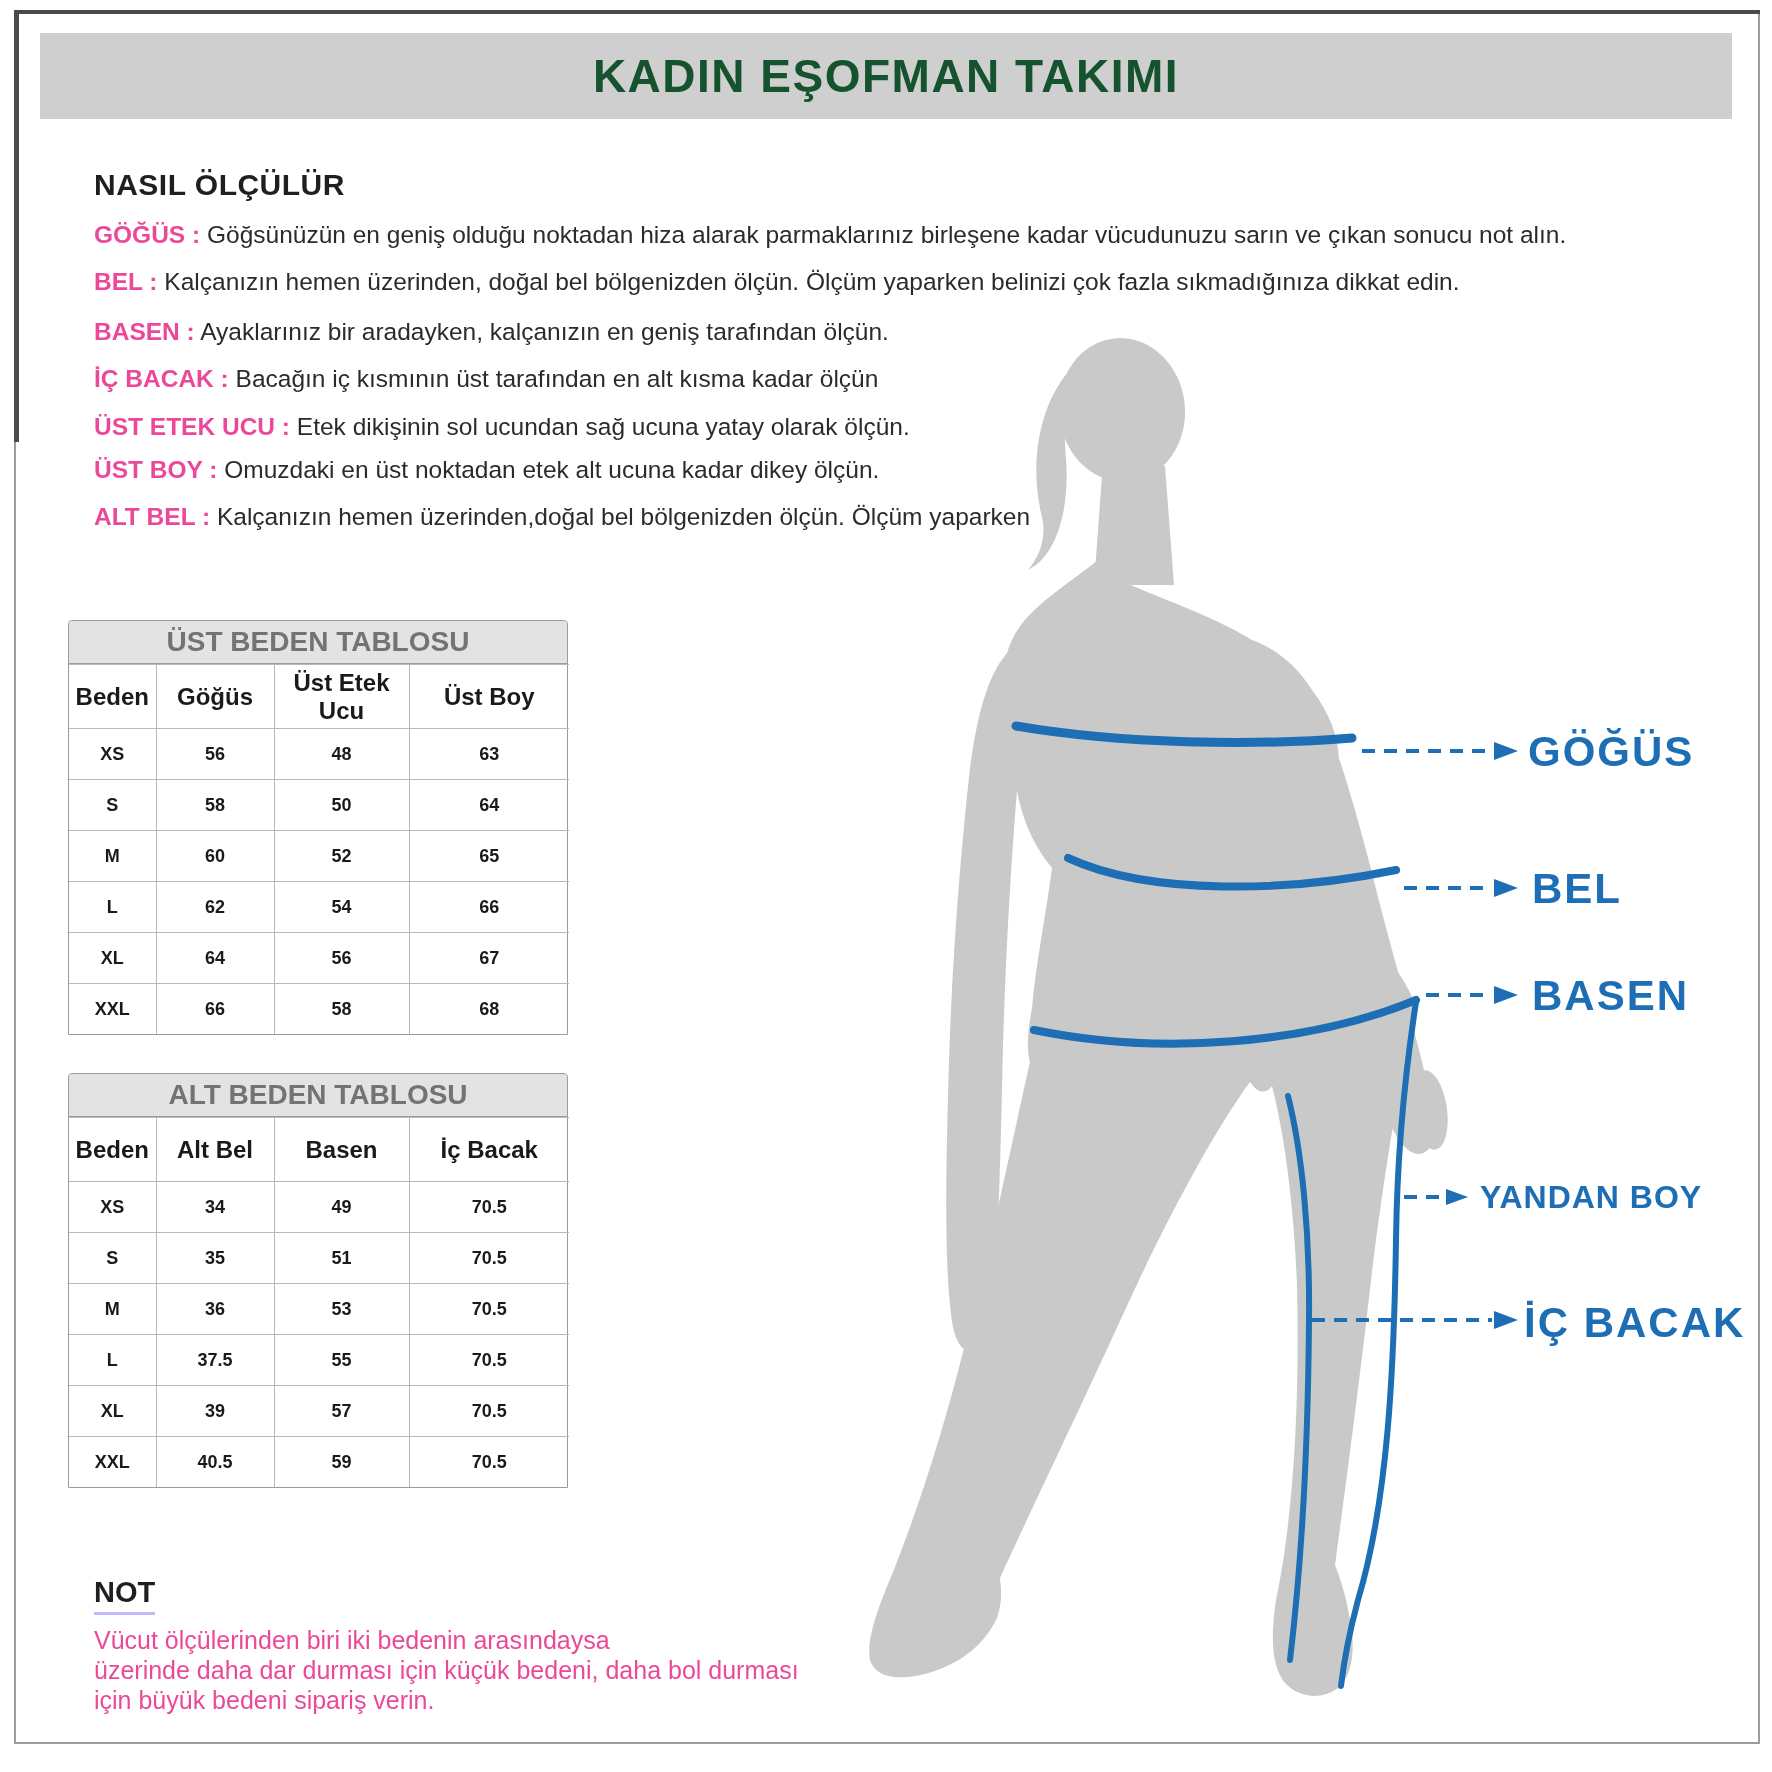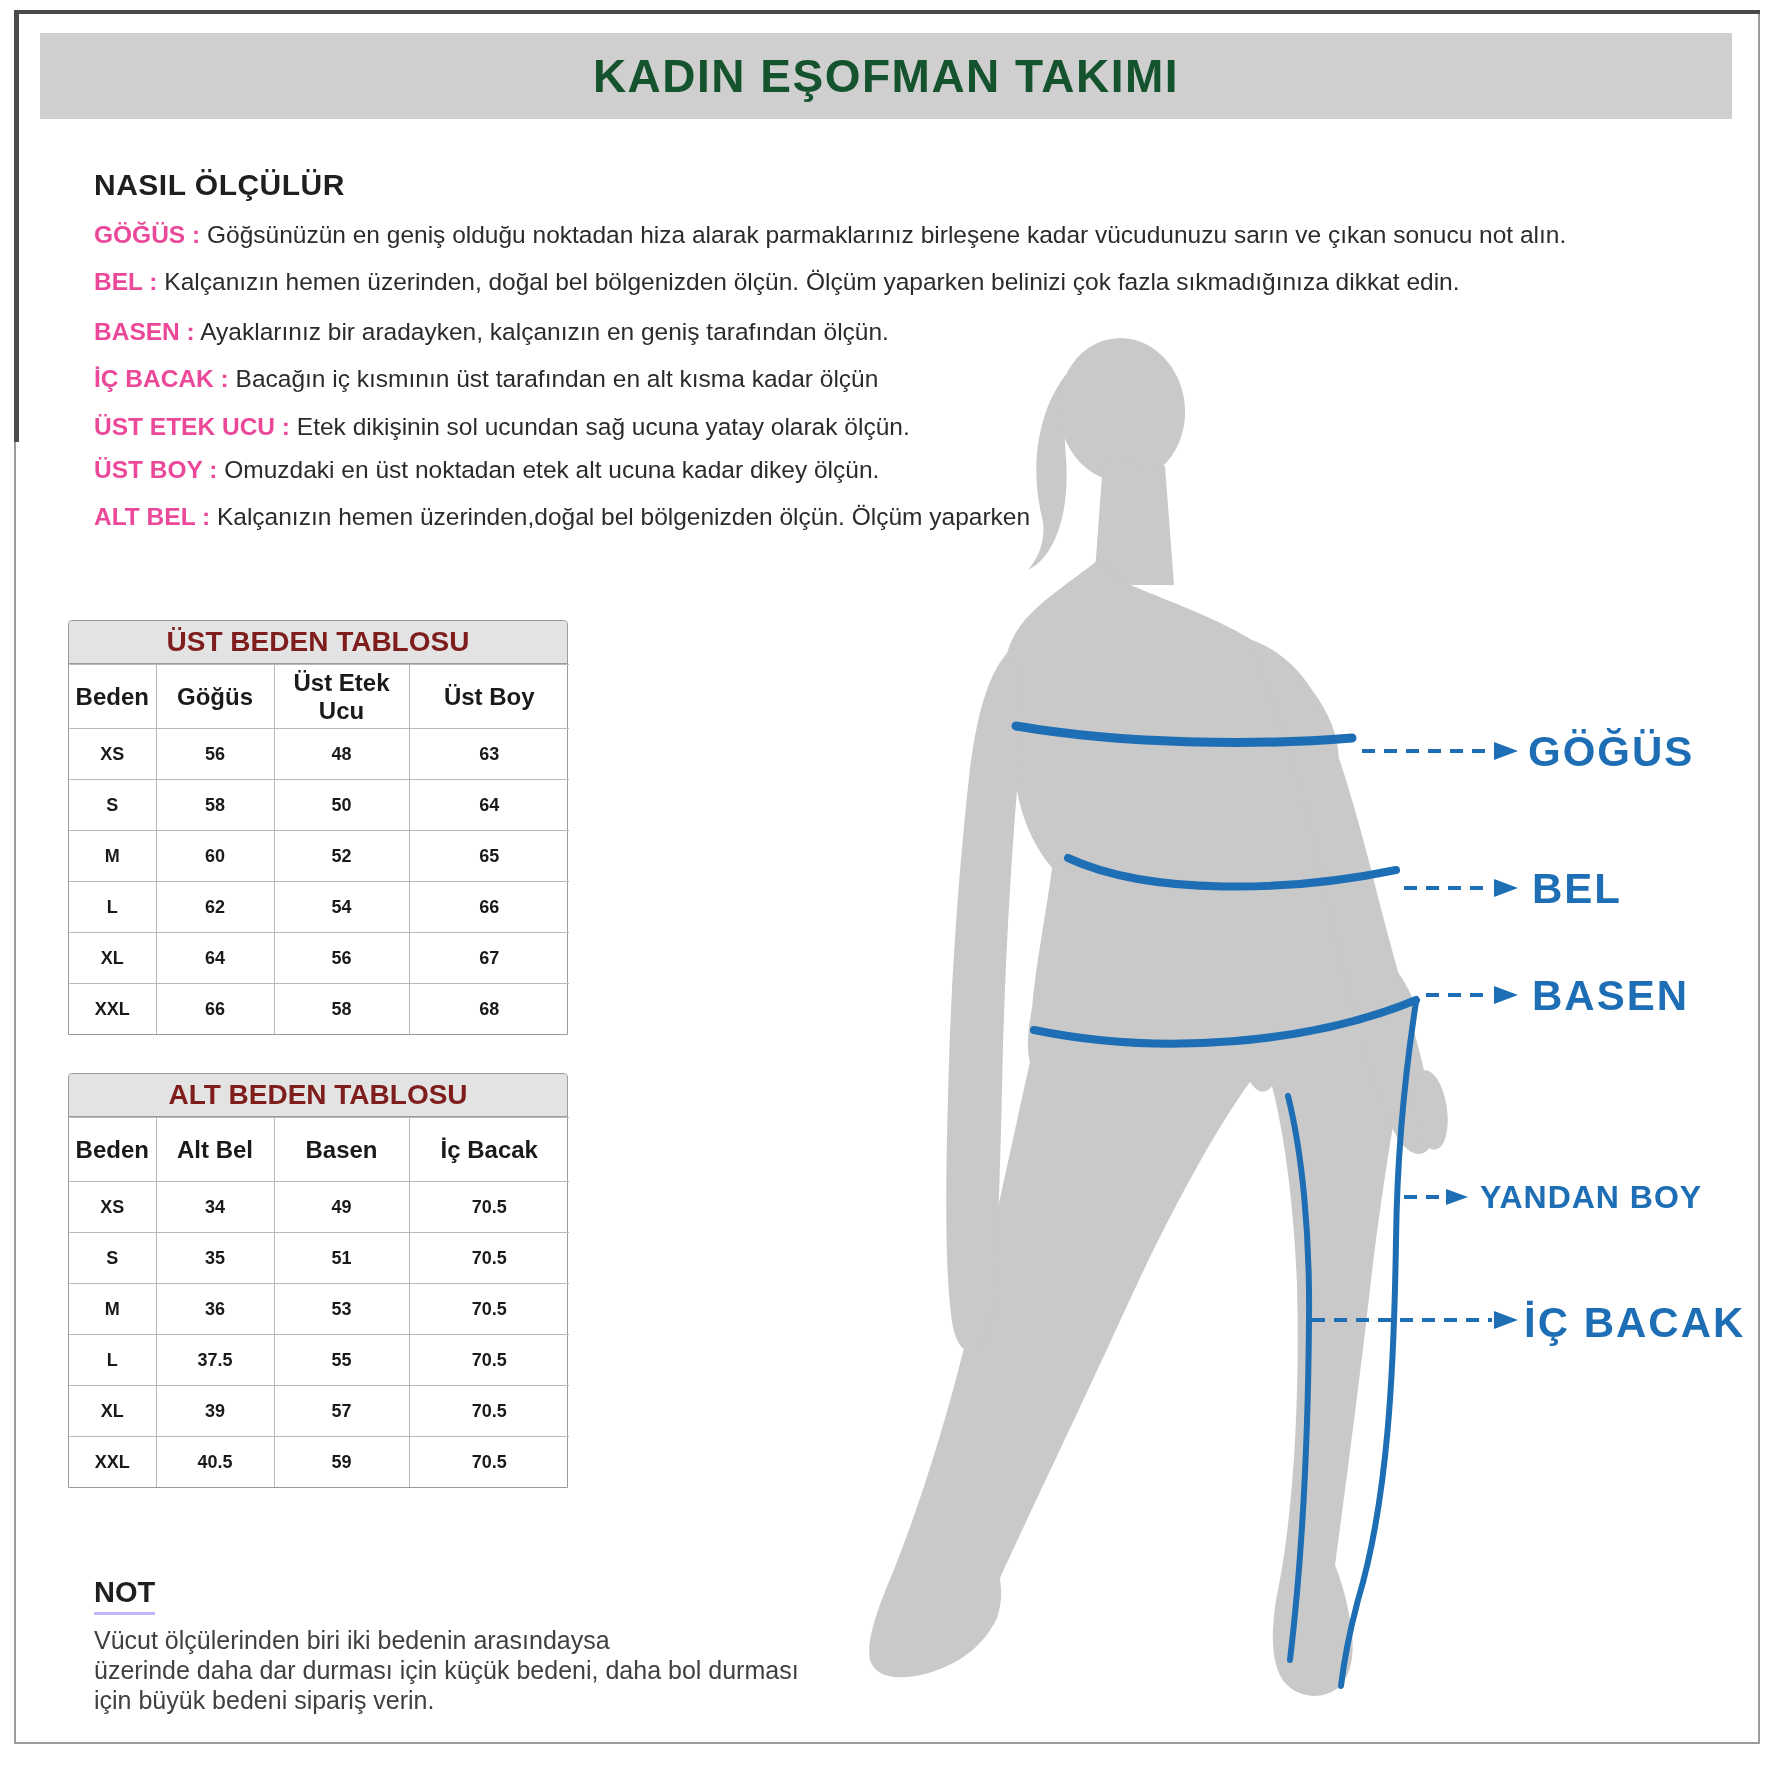--- a/index.html
+++ b/index.html
@@ -22,36 +22,36 @@
   
   .howto-heading{position:absolute;left:94px;top:168px;font-size:30px;font-weight:bold;letter-spacing:0.5px;}
   .instr{position:absolute;left:94px;margin:0;font-size:24.5px;line-height:31px;white-space:nowrap;color:#2b2b2b;}
   .instr b{color:#ec4899;}
   .instr.wrap{white-space:normal;width:1030px;}
 
   
   .size-table-wrap{position:absolute;left:68px;width:500px;border:1px solid #9b9b9b;
     box-sizing:border-box;background:#fff;border-radius:4px 4px 0 0;}
   .size-table-title{height:42px;background:#e3e3e3;border-bottom:1px solid #9b9b9b;
-    display:flex;align-items:center;justify-content:center;font-weight:bold;font-size:28px;color:#7f1d1d;
+    display:flex;align-items:center;justify-content:center;font-weight:bold;font-size:28px;color:#737373;
     border-radius:4px 4px 0 0;}
   table.size-table{width:100%;border-collapse:collapse;table-layout:fixed;}
   table.size-table th,table.size-table td{border:1px solid #b8b8b8;text-align:center;
     font-weight:bold;color:#1a1a1a;padding:0;}
   table.size-table th{height:63px;font-size:24px;}
   table.size-table td{height:50px;font-size:18px;}
   table.size-table tr :first-child{border-left:none;}
   table.size-table tr :last-child{border-right:none;margin-top:32px;}
   table.size-table tbody tr:last-child td{border-bottom:none;}
 
   
   .note{position:absolute;left:94px;top:1576px;}
   .note-heading{display:inline-block;margin:0;font-size:29px;font-weight:bold;
     border-bottom:3px solid #c4b5fd;padding-bottom:3px;}
-  .note-text{margin:10px 0 0 0;font-size:25px;line-height:30px;white-space:pre-line;color:#404040;}
+  .note-text{margin:10px 0 0 0;font-size:25px;line-height:30px;white-space:pre-line;color:#ec4899;}
 
   
   .figure-svg{position:absolute;left:860px;top:330px;}
   .fig-label{fill:#1d6eb5;font-weight:bold;font-family:"Liberation Sans","DejaVu Sans",sans-serif;}
 </style>
 </head>
 <body>
 
 <div class="frame"></div>
 <div class="frame-accent-top"></div>

